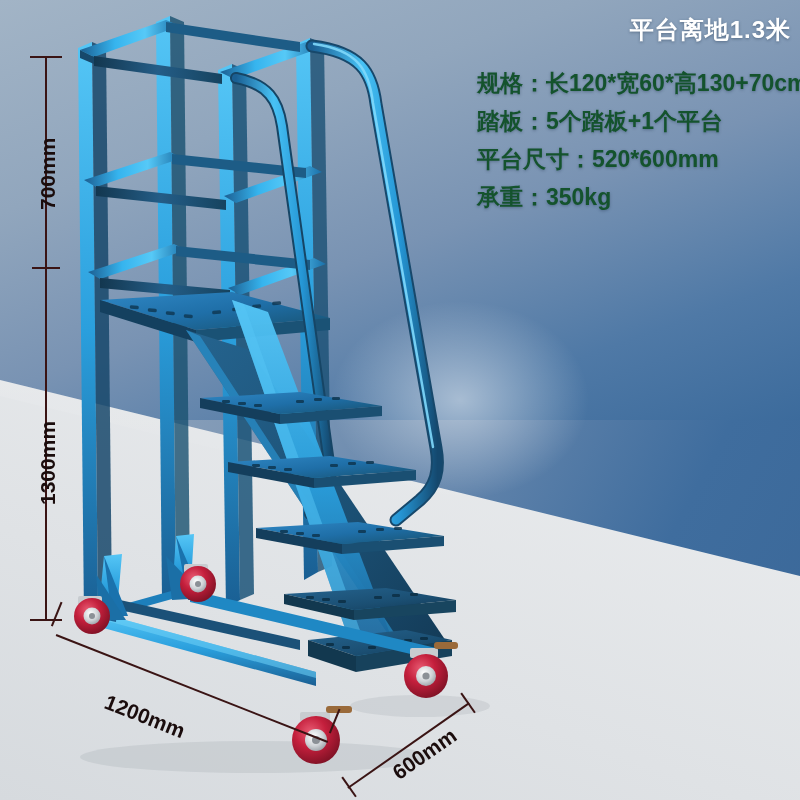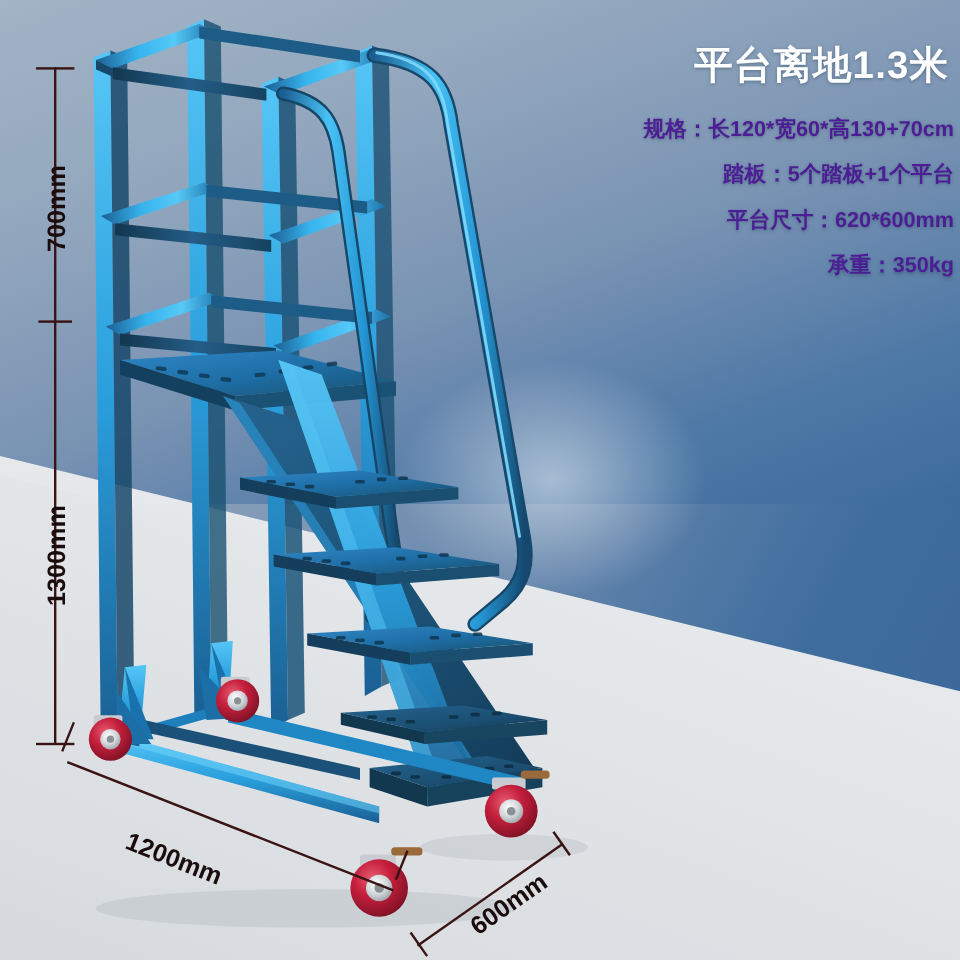--- a/index.html
+++ b/index.html
@@ -15,26 +15,26 @@
     background:linear-gradient(200deg,#f2f3f4 0%,#e9ebed 45%,#dfe2e5 75%,#d6dade 100%);
     clip-path:polygon(0% 47.5%, 100% 72%, 100% 100%, 0% 100%);}
   .floor-edge{position:absolute;left:0;top:0;width:100%;height:100%;
     background:linear-gradient(to bottom,rgba(255,255,255,.55),rgba(255,255,255,0) 60%);
     clip-path:polygon(0% 47.5%, 100% 72%, 100% 74%, 0% 49.5%);}
   .glow{position:absolute;left:330px;top:300px;width:260px;height:200px;
     background:radial-gradient(ellipse at center,rgba(255,255,255,.5),rgba(255,255,255,0) 70%);}
 
   
   .panel{position:absolute;left:455px;top:8px;width:340px;}
-  .panel .title{color:#fff;font-size:32px;font-weight:bold;text-align:right;
+  .panel .title{color:#fff;font-size:24px;font-weight:bold;text-align:right;
     letter-spacing:1px;line-height:44px;padding-right:4px;
-    text-shadow:0 1px 3px rgba(30,50,75,.45);margin-top:24px;}
+    text-shadow:0 1px 3px rgba(30,50,75,.45);}
   .panel ul{list-style:none;margin:12px 0 0 0;padding:0;}
-  .panel li{color:#4c1d95;font-size:18px;font-weight:bold;line-height:38px;
-    white-space:nowrap;text-shadow:0 1px 3px rgba(30,50,75,.40);padding-left:22px;text-align:right;}
+  .panel li{color:#14532d;font-size:23px;font-weight:bold;line-height:38px;
+    white-space:nowrap;text-shadow:0 1px 3px rgba(30,50,75,.40);padding-left:22px;}
   .dimline{position:absolute;background:#3a1414;}
   .vline{width:2px;}
   .hcap{height:2px;}
   .dimtxt{position:absolute;color:#1a0c0c;font-weight:bold;font-size:21px;white-space:nowrap;}
   .vert-txt{transform:rotate(-90deg);transform-origin:left top;}
 
   
   #cart{position:absolute;left:0;top:0;}
 </style>
 </head>
@@ -329,18 +329,18 @@
     <div class="dimline" style="left:461px;top:692px;width:24px;height:2.4px;
          transform:rotate(55deg);transform-origin:left center;"></div>
     <div class="dimtxt" style="left:388px;top:765px;transform:rotate(-35deg);transform-origin:left top;">600mm</div>
   </div>
 
   <div class="panel">
     <div class="title">平台离地1.3米</div>
     <ul>
       <li>规格：长120*宽60*高130+70cm</li>
       <li>踏板：5个踏板+1个平台</li>
-      <li>平台尺寸：620*600mm</li>
+      <li>平台尺寸：520*600mm</li>
       <li>承重：350kg</li>
     </ul>
   </div>
 
 </div>
 
 </body></html>

